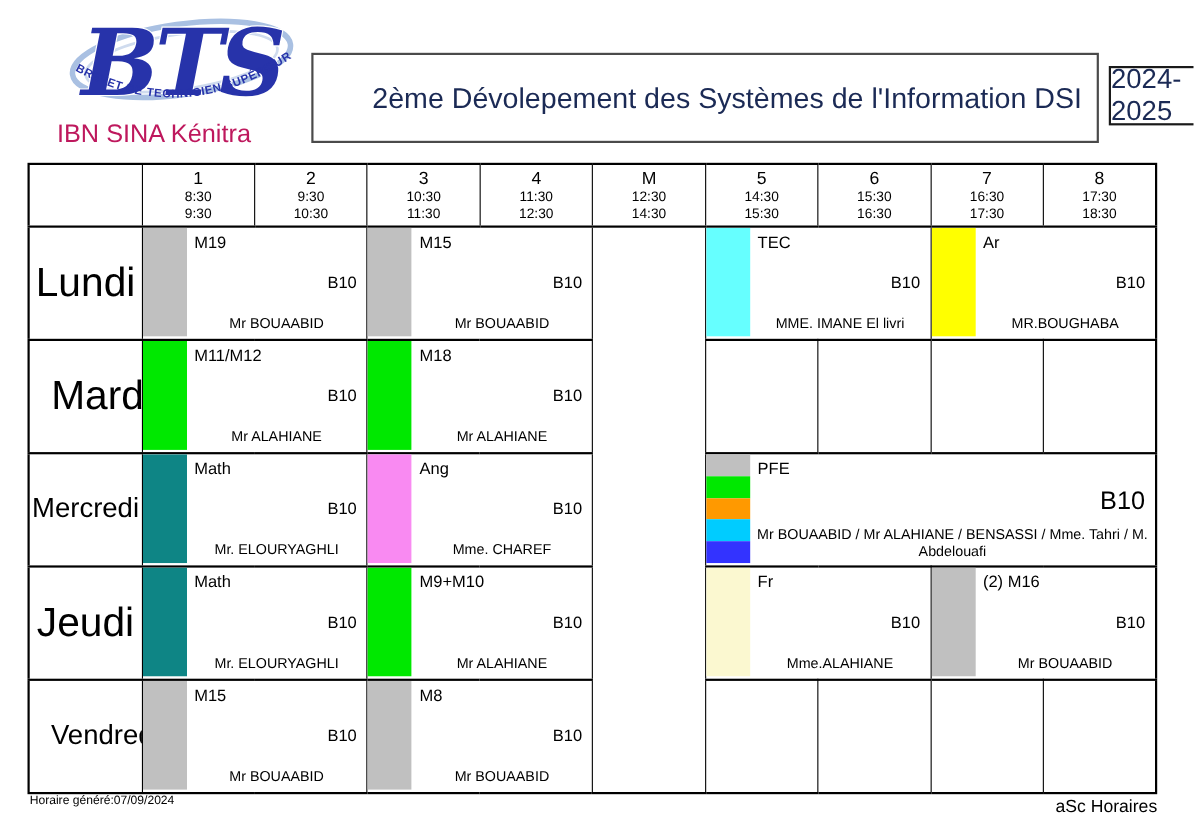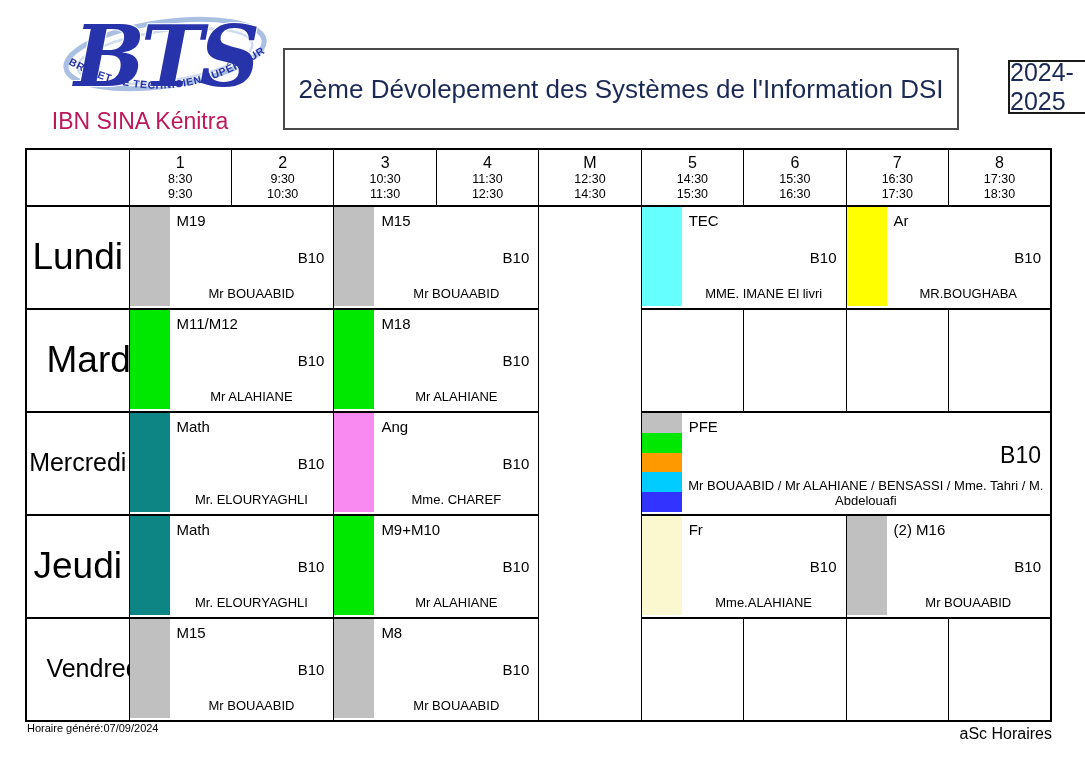--- a/index.html
+++ b/index.html
@@ -10,20 +10,21 @@
   
   .logo{position:absolute;left:58px;top:6px;width:215px;height:100px;}
   .school{
     position:absolute;left:28px;top:108px;width:224px;text-align:center;
     font-size:23px;color:#be185d;
   }
   .title-box{
     position:absolute;left:283px;top:48px;width:672px;height:78px;
     border:2px solid #4a4a4a;display:flex;align-items:center;justify-content:center;
     background:#fff;
+    padding-left:40px;
   }
   .title{font-size:26px;color:#1b2a55;white-space:nowrap;}
   .year-box{
     position:absolute;left:1008px;top:60px;width:116px;height:50px;
     border:2px solid #1a1a1a;display:flex;align-items:center;justify-content:flex-start;
     background:#fff;
   }
   .year{font-size:25px;color:#1b2a55;}
   
   table.tt{

